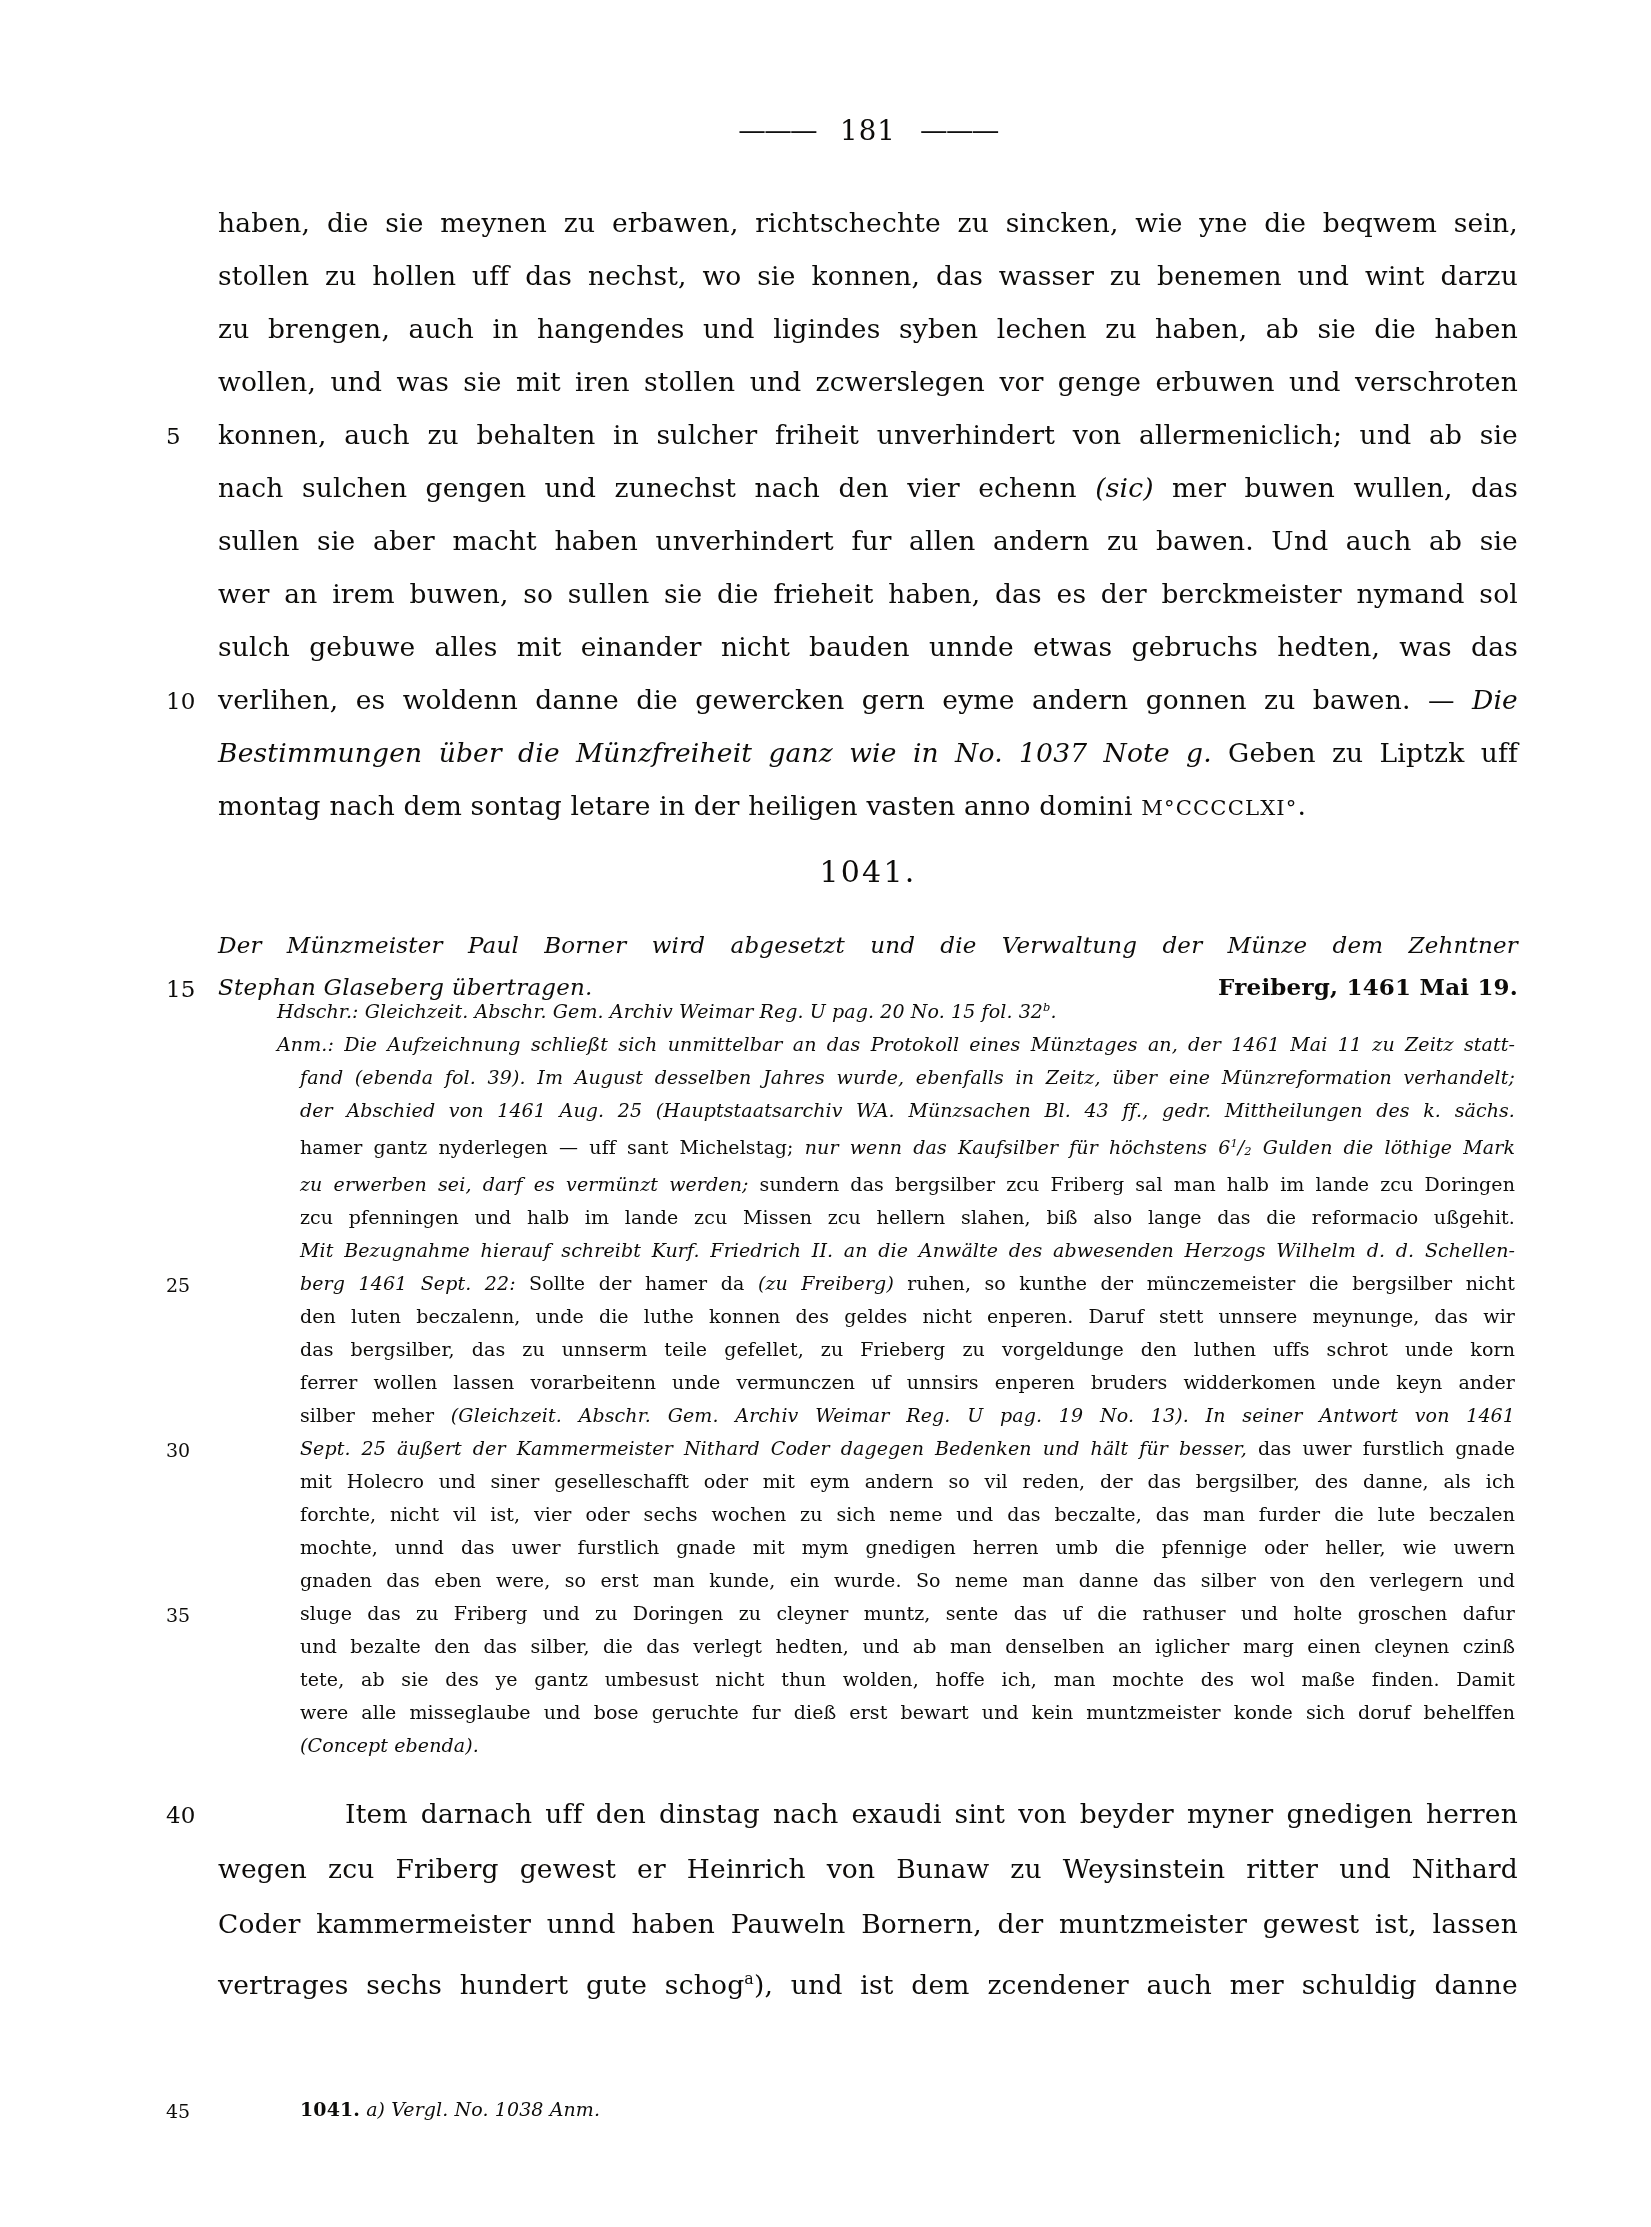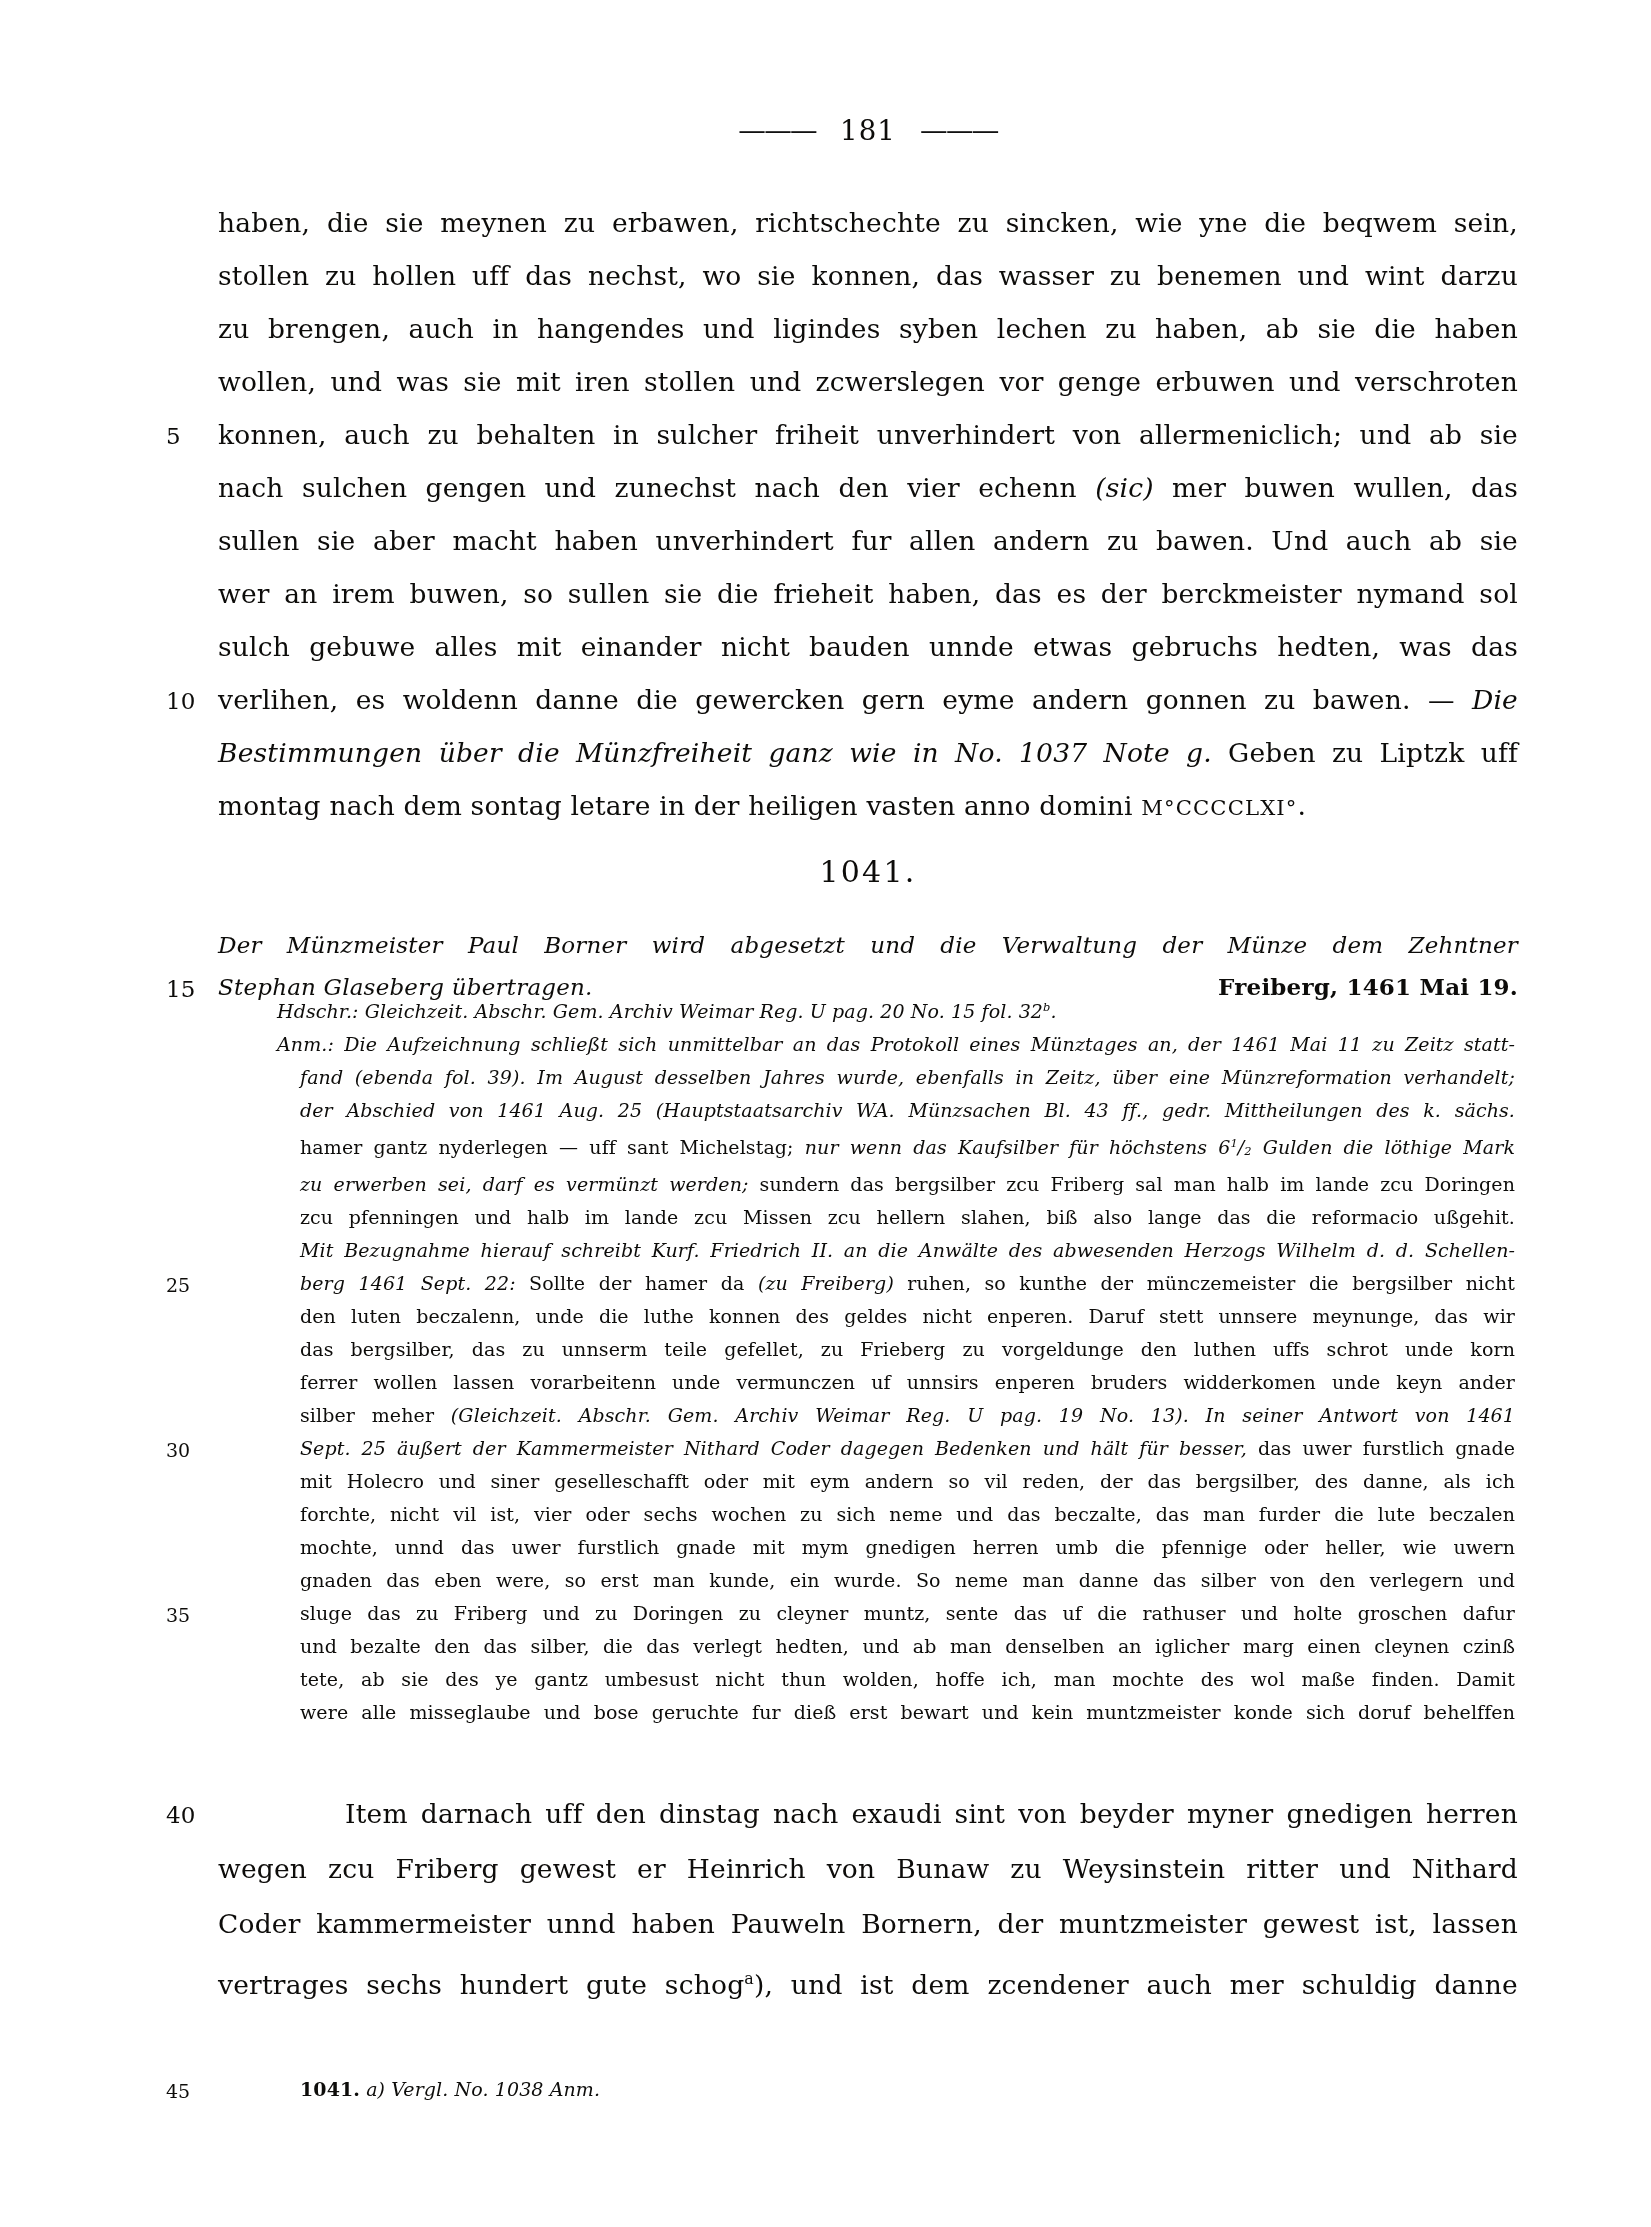--- a/index.html
+++ b/index.html
@@ -17,21 +17,21 @@
   }
   .pagenum-row .dash{letter-spacing:-1.7px;color:#111;}
   .pagenum-row .pnum{letter-spacing:1.1px;}
 
   
   .block{position:absolute;}
   .main{left:218px;width:1300px;font-size:26.5px;line-height:53px;}
   #body2.main{line-height:55px;}
   .headnote{left:218px;width:1300px;font-size:23px;line-height:42px;}
   .small{left:300px;width:1215px;font-size:19px;line-height:33px;}
-  #footnote.small{line-height:33px;}
+  #footnote.small{line-height:33px;margin-top:20px;}
 
   #para-top{top:196px;}
   #headnote{top:924px;}
   #apparatus{top:991px;}
   #body2{top:1786px;}
   #footnote{top:2073px;}
 
   #heading{
     position:absolute;left:218px;top:854px;width:1300px;margin:0;
     text-align:center;font-size:30px;font-weight:normal;letter-spacing:2.2px;
@@ -188,20 +188,23 @@
       </div>
       <div class="tline">
         <span class="ltext"><span class="s-r">und bezalte den das silber, die das verlegt hedten, und ab man denselben an iglicher marg einen cleynen czinß</span></span>
       </div>
       <div class="tline">
         <span class="ltext"><span class="s-r">tete, ab sie des ye gantz umbesust nicht thun wolden, hoffe ich, man mochte des wol maße finden.  Damit</span></span>
       </div>
       <div class="tline">
         <span class="ltext"><span class="s-r">were alle misseglaube und bose geruchte fur dieß erst bewart und kein muntzmeister konde sich doruf behelffen</span></span>
       </div>
+      <div class="tline nojust">
+        <span class="ltext"><span class="s-i">(Concept ebenda).</span></span>
+      </div>
     </section>
 
   <section id="body2" class="block main">
       <div class="tline indent">
         <span class="lineno">40</span>
         <span class="ltext"><span class="s-r">Item darnach uff den dinstag nach exaudi sint von beyder myner gnedigen herren</span></span>
       </div>
       <div class="tline">
         <span class="ltext"><span class="s-r">wegen zcu Friberg gewest er Heinrich von Bunaw zu Weysinstein ritter und Nithard</span></span>
       </div>

